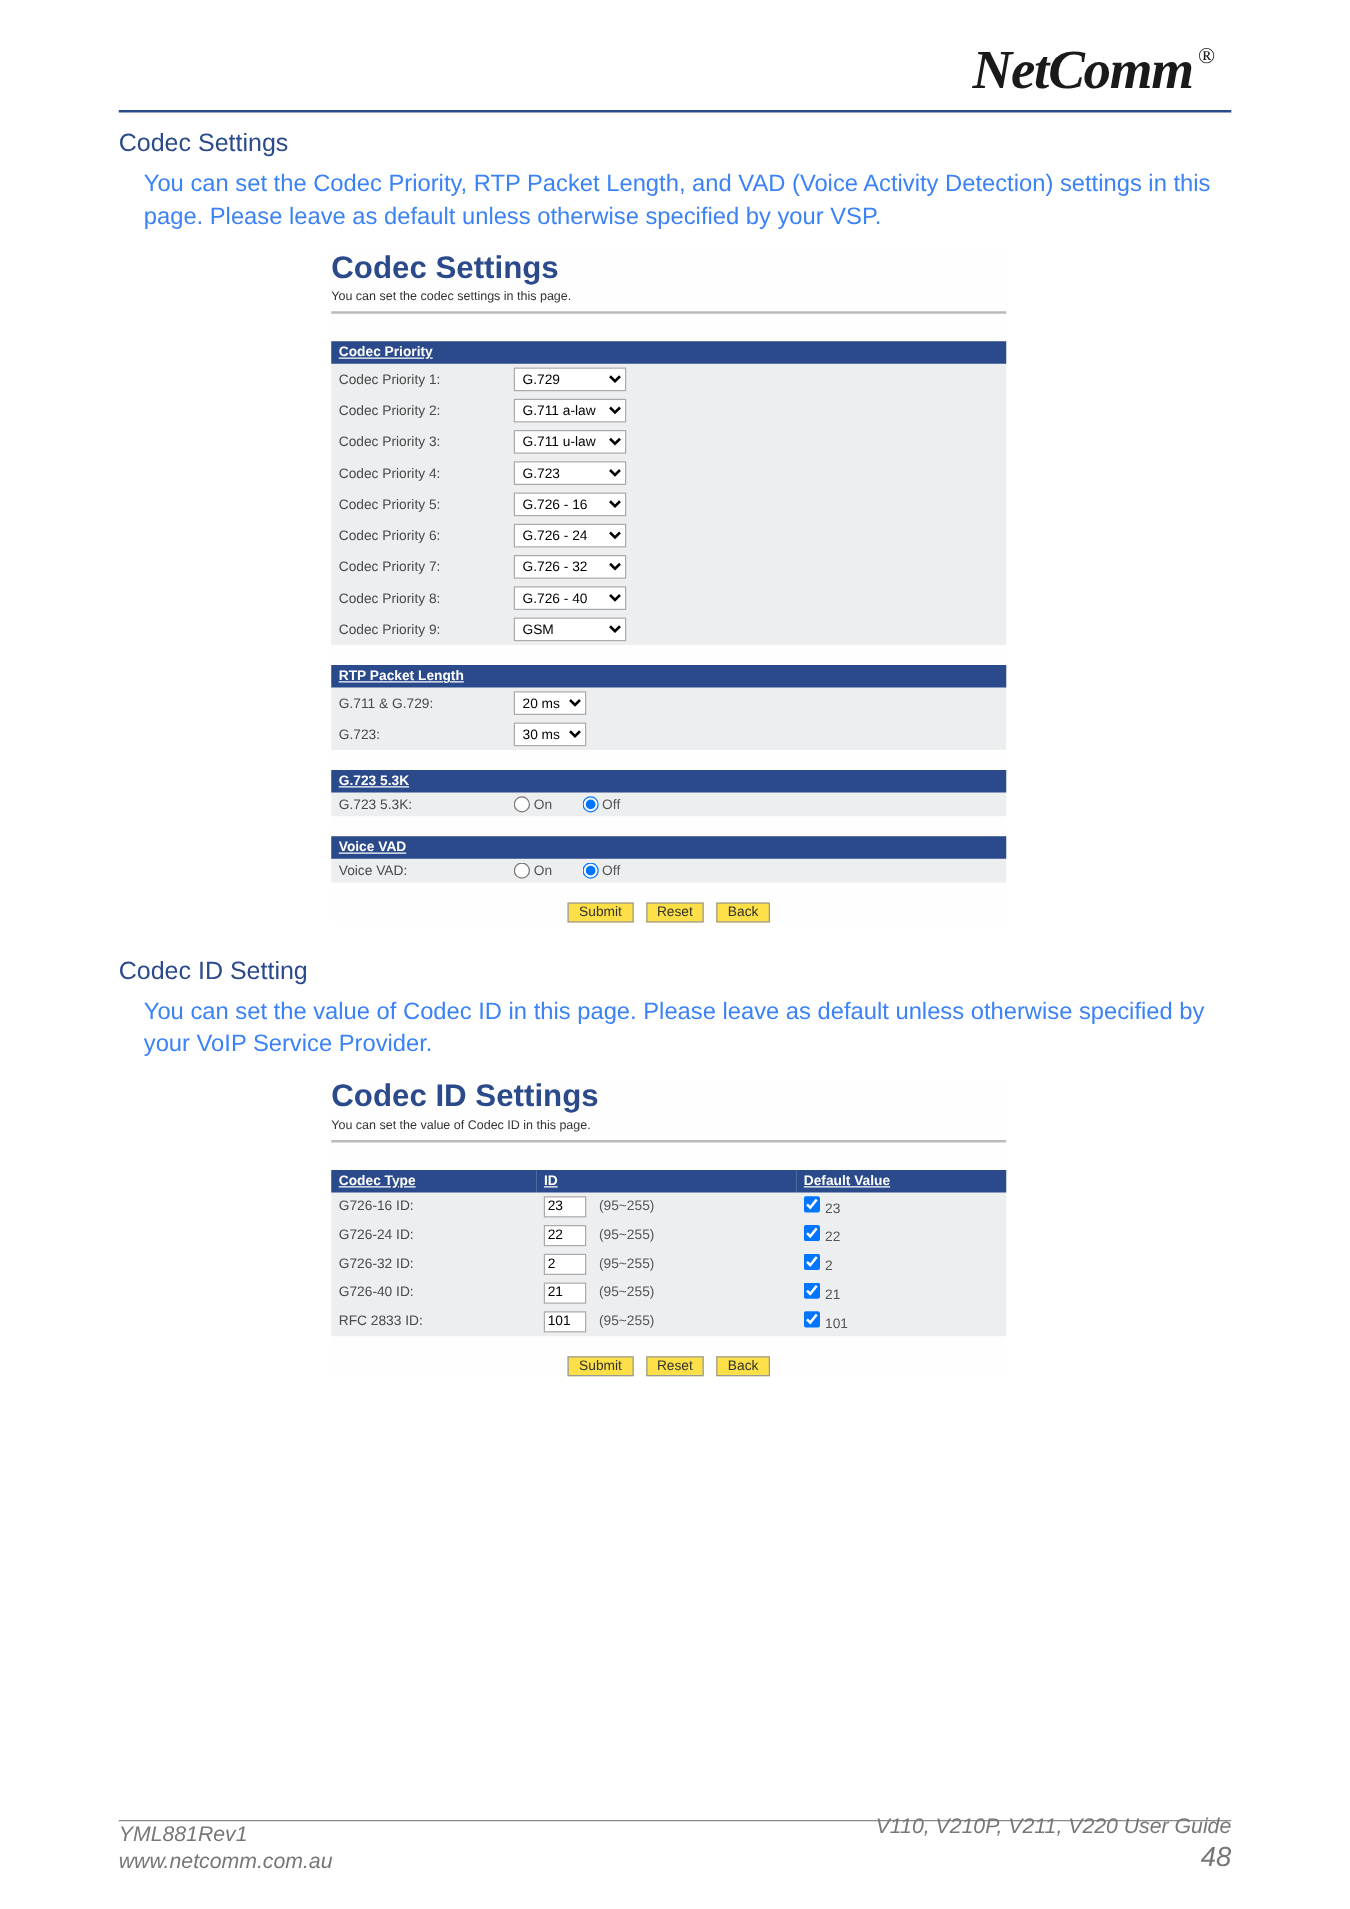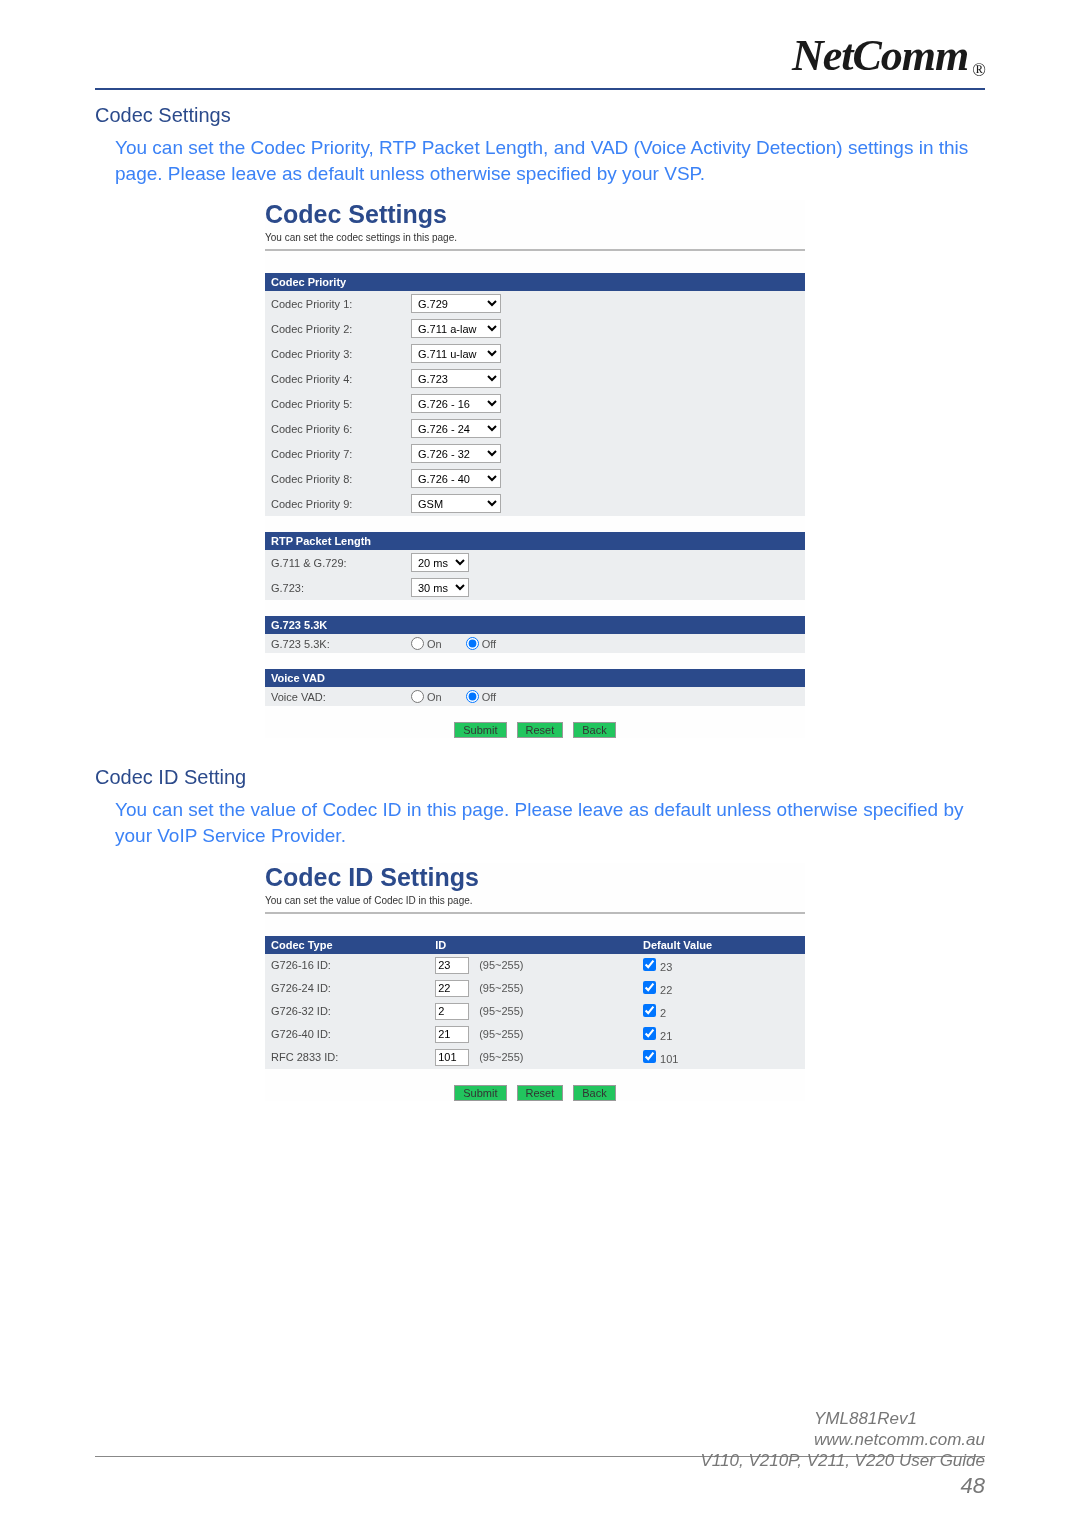--- a/index.html
+++ b/index.html
@@ -7,29 +7,29 @@
     width: 1080px;
     height: 1527px;
     background: #fff;
     font-family: Arial, Helvetica, sans-serif;
     position: relative;
     color: #2a2a2a;
   }
   .logo-row {
     position: absolute;
     top: 30px;
-    right: 95px;
+    right: 109px;
     font-family: "Times New Roman", serif;
     font-style: italic;
     font-weight: 900;
     font-size: 44px;
     letter-spacing: -1px;
     color: #1a1a1a;
     display: flex;
-    align-items: flex-end;
+    align-items: flex-start;
   }
   .logo-reg {
     font-size: 18px;
     font-style: normal;
     font-weight: 400;
     margin-left: 4px;
     margin-top: 4px;
   }
   .page-rule {
     position: absolute;
@@ -90,20 +90,21 @@
     margin-bottom: 16px;
     background: #eceef0;
   }
   .tbl th {
     background: #2b4a8b;
     color: #fff;
     text-align: left;
     font-weight: bold;
     font-size: 11px;
     padding: 3px 6px;
+    text-decoration: underline;
   }
   .tbl td {
     padding: 3px 6px;
     vertical-align: middle;
   }
   .tbl td.label-cell { width: 140px; margin-left: 11px; }
   .sel {
     font-size: 11px;
     font-family: Arial, sans-serif;
     width: 90px;
@@ -126,21 +127,21 @@
   .radio-row label { display: flex; align-items: center; gap: 3px; font-size: 11px; color:#555; }
   .btn-row {
     display: flex;
     gap: 10px;
     justify-content: center;
     margin-top: 6px;
   }
   .btn {
     font-size: 11px;
     padding: 1px 8px;
-    background: #22c55e;
+    background: #fde047;
     border: 1px solid #999;
     color: #333;
     cursor: pointer;
   }
   .chk { width:13px; height:13px; }
   .dval { margin-left:4px; font-size:11px; color:#555;}
   .footer-rule {
     position: absolute;
     left: 95px;
     right: 95px;
@@ -153,21 +154,20 @@
     left: 95px;
     right: 95px;
     bottom: 28px;
     font-family: Arial, sans-serif;
     font-style: italic;
     color: #777;
     font-size: 17px;
     display: flex;
     justify-content: space-between;
     align-items: flex-end;
-    flex-direction: column;
   }
   .footer .left-col, .footer .right-col { line-height: 1.25; }
   .footer .right-col { text-align: right; }
   .page-num { font-size: 22px; }
 </style>
 </head>
 <body>
 
 <div class="logo-row">
   <span>NetComm</span>

